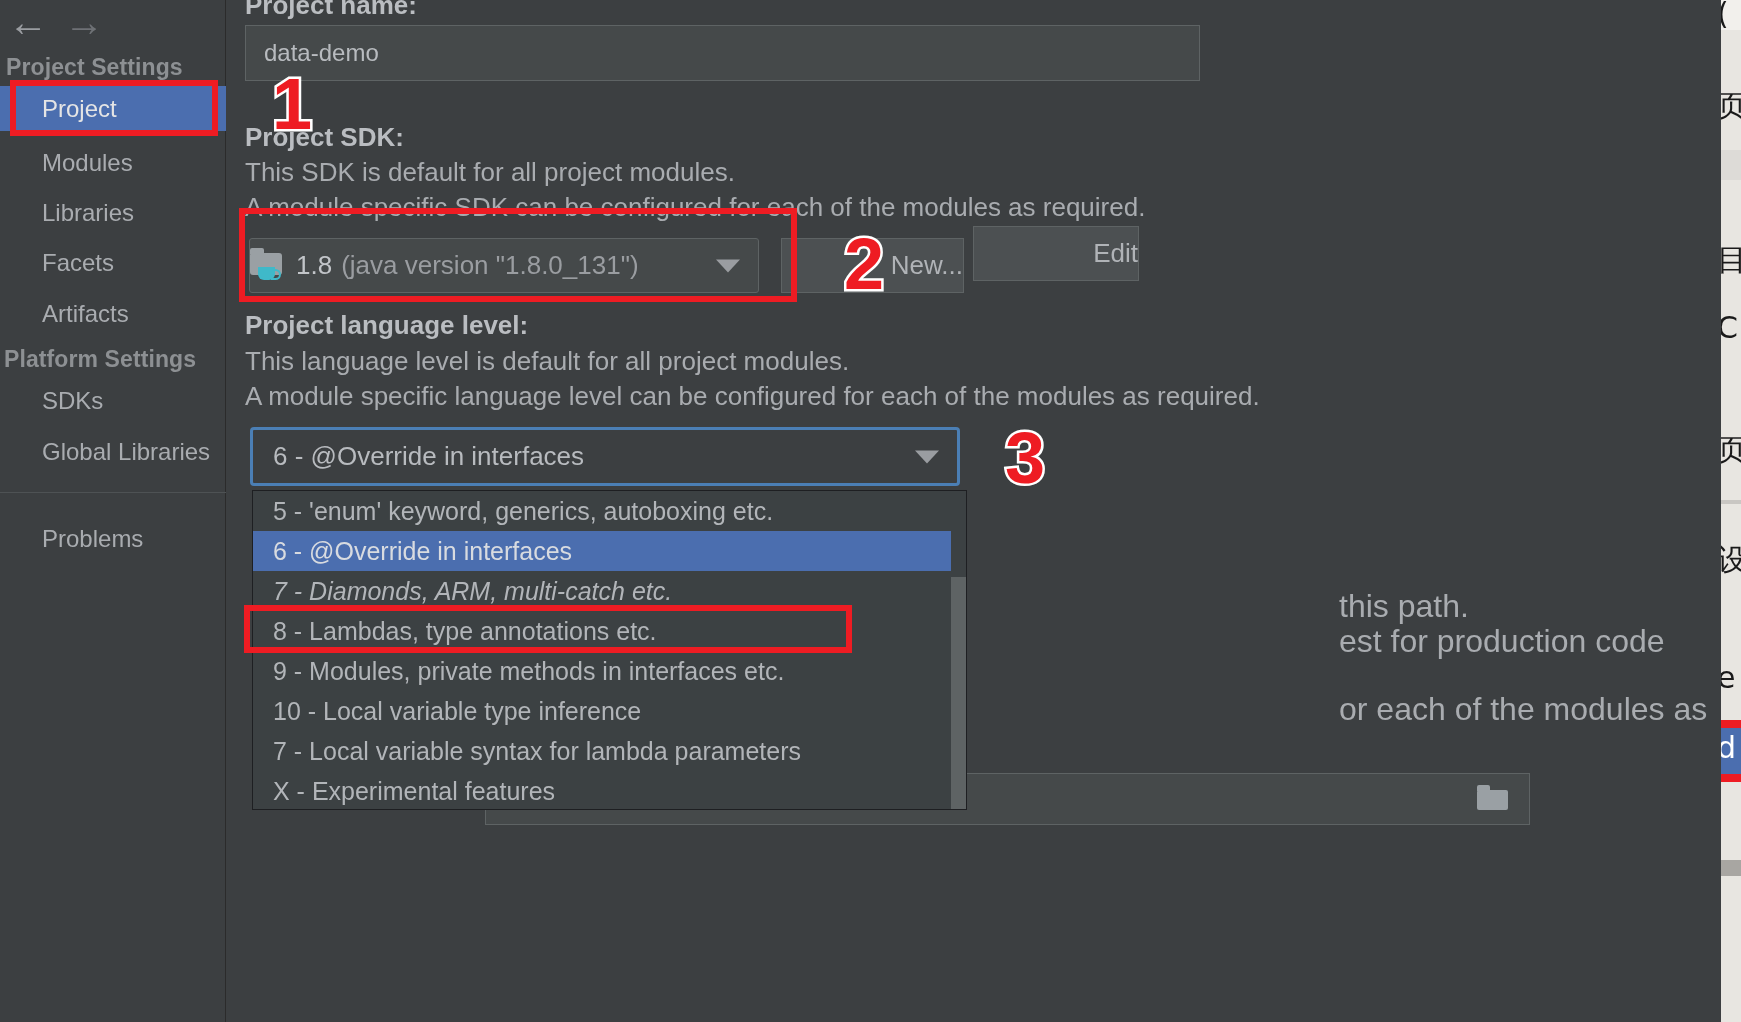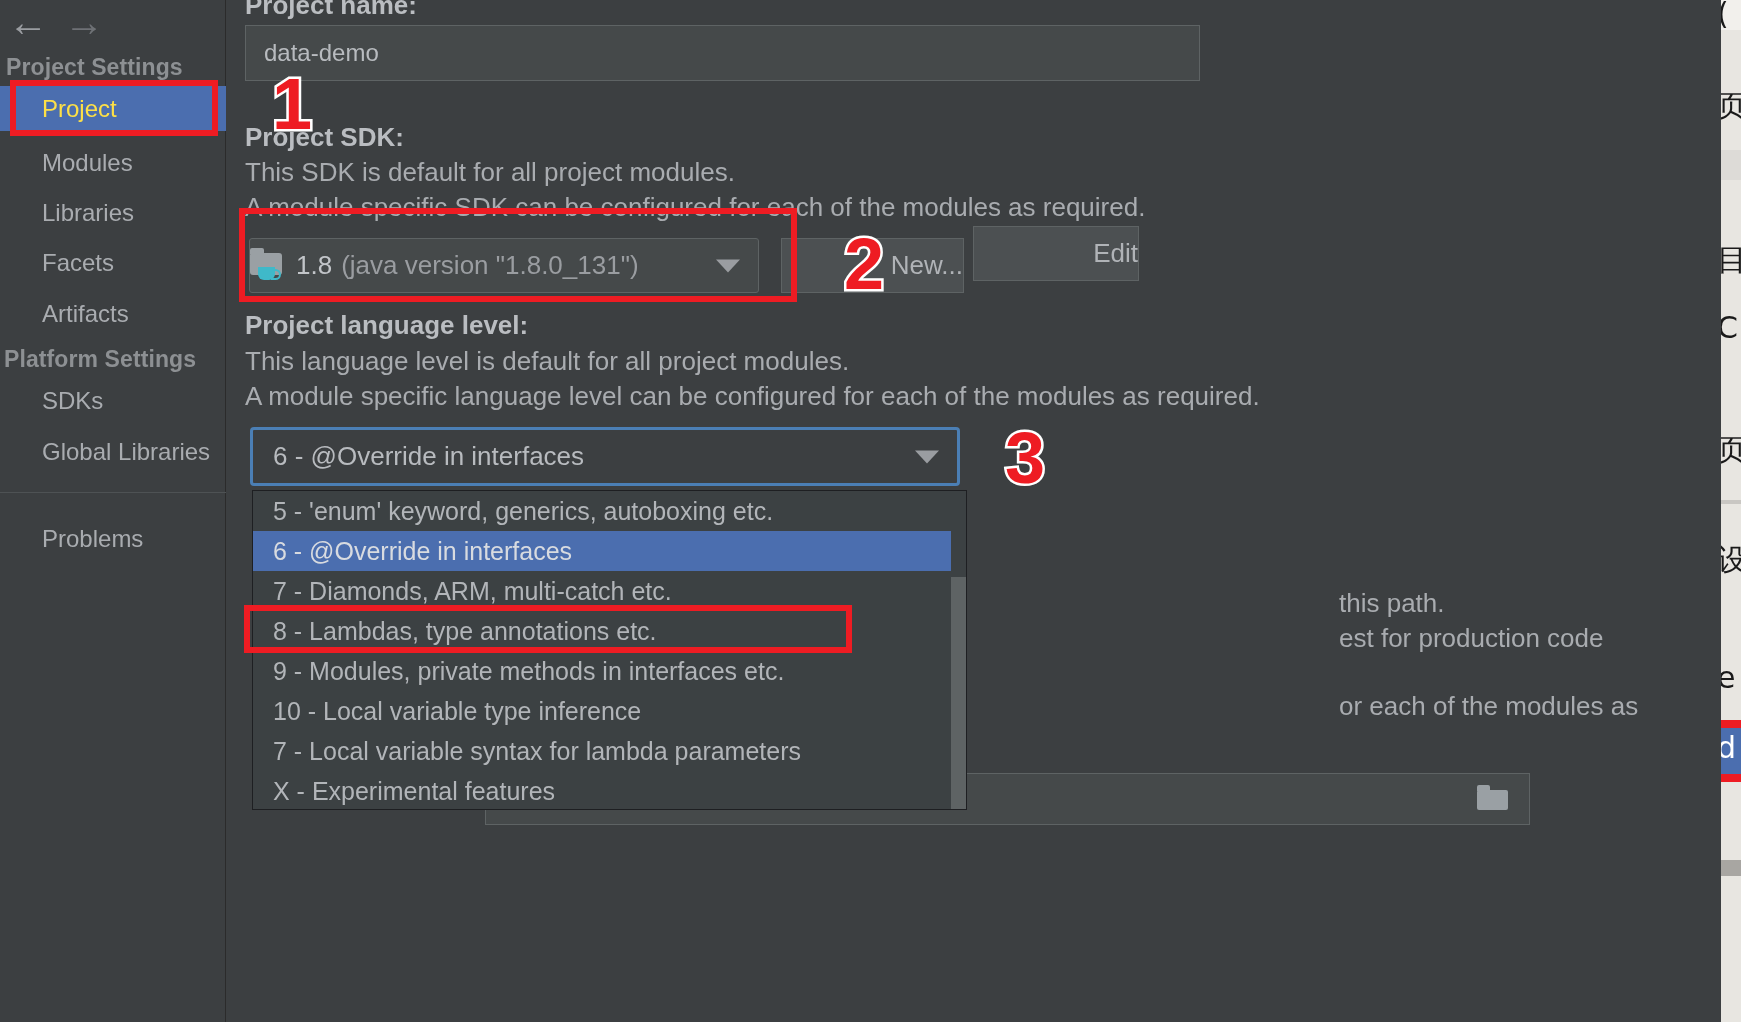--- a/index.html
+++ b/index.html
@@ -30,21 +30,21 @@
   }
   #grp-project  { top: 54px; left: 6px; }
   #grp-platform { top: 346px; left: 4px; }
 
   .side-item {
     position: absolute; left: 0; width: 226px; height: 45px;
     display: flex; align-items: center;
     font-size: 24px; color: #a9acb0; padding-left: 42px;
     white-space: nowrap;
   }
-  .side-item.selected { background: #4b6eaf; color: #fde047; }
+  .side-item.selected { background: #4b6eaf; color: #e5e5e5; }
   #si-project  { top: 86px; }
   #si-modules  { top: 140px; }
   #si-libraries{ top: 190px; }
   #si-facets   { top: 240px; }
   #si-artifacts{ top: 291px; }
   #si-sdks     { top: 378px; }
   #si-globallib{ top: 429px; }
   #si-problems { top: 516px; }
   .side-divider { position: absolute; left: 0; top: 492px; width: 226px; height: 1px; background: #4e5254; }
 
@@ -124,21 +124,21 @@
     position: absolute; left: 0; width: 700px; height: 40px;
     display: flex; align-items: center; padding-left: 20px;
     font-size: 25px; color: #b2b5b9; white-space: nowrap;
   }
   .popup-item.highlight { background: #4b6eaf; color: #d8dbe0; }
   .popup-scroll-track { position: absolute; right: 0; top: 0; width: 15px; height: 320px; background: #3c4143; }
   .popup-scroll-thumb { position: absolute; right: 0; top: 86px; width: 15px; height: 234px; background: #5e6364; }
 
   
   .bg-text {
-    position: absolute; font-size: 26px; color: #a9acb0; white-space: nowrap;
+    position: absolute; font-size: 32px; color: #a9acb0; white-space: nowrap;
   }
   #bg-path  { top: 588px; left: 1112px; }
   #bg-prod  { top: 623px; left: 1112px; }
   #bg-mods  { top: 691px; left: 1112px; }
 
   
   #fld-path { top: 773px; left: 258px; width: 1045px; height: 52px;
               background: #45494a; border: 1px solid #5e6364; }
   .browse-icon { position: absolute; right: 20px; top: 50%; transform: translateY(-50%);
                  width: 32px; height: 24px; }
@@ -263,21 +263,21 @@
         </span>
     </div>
 
     <div class="popup">
       <div class="popup-item" style="top:0px;">
         <span>5 - 'enum' keyword, generics, autoboxing etc.</span>
         </div>
       <div class="popup-item highlight" style="top:40px;">
         <span>6 - @Override in interfaces</span>
         </div>
-      <div class="popup-item" style="top:80px;">
+      <div class="popup-item" style="top:80px;font-style:italic;">
         <span>7 - Diamonds, ARM, multi-catch etc.</span>
         </div>
       <div class="popup-item" style="top:120px;">
         <span>8 - Lambdas, type annotations etc.</span>
         </div>
       <div class="popup-item" style="top:160px;">
         <span>9 - Modules, private methods in interfaces etc.</span>
         </div>
       <div class="popup-item" style="top:200px;">
         <span>10 - Local variable type inference</span>

